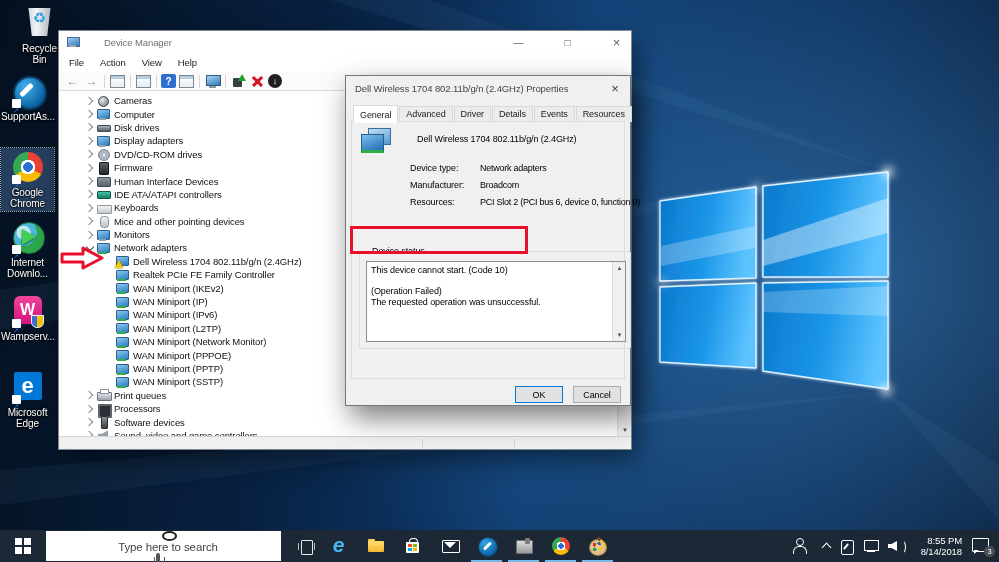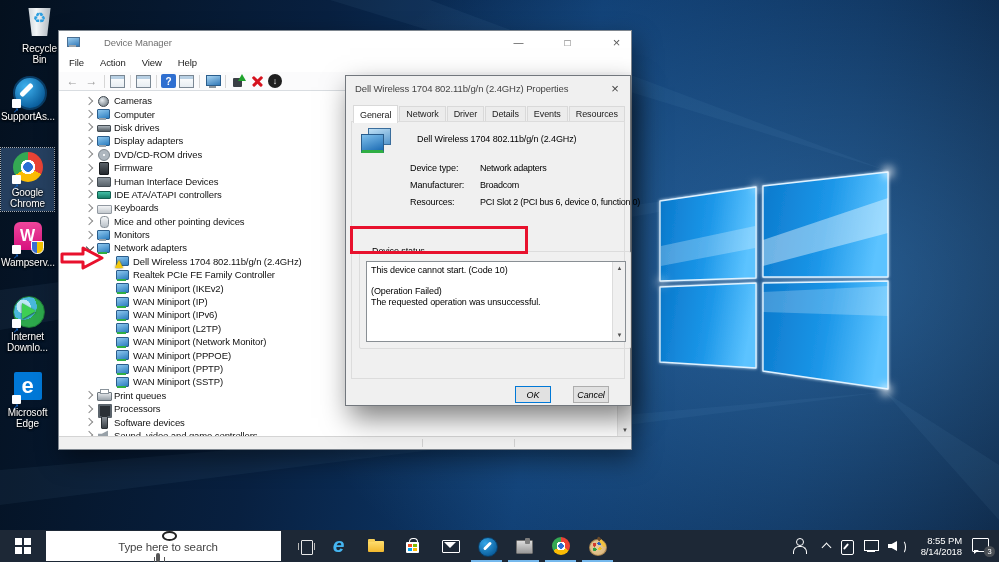--- a/index.html
+++ b/index.html
@@ -144,21 +144,21 @@
 .frow{margin-bottom:7px;white-space:nowrap;}
 .flabel{display:inline-block;width:70px;}
 .fvalue{letter-spacing:-0.25px;}
 .gbox{position:absolute;left:7px;top:129px;width:272px;height:98px;border:1px solid #dcdcdc;border-radius:2px;}
 .gbox-label{position:absolute;left:9px;top:-6px;background:#f0f0f0;padding:0 3px;font-size:9px;}
 .statusbox{position:absolute;left:6px;top:9px;width:260px;height:81px;background:#fff;border:1px solid #898f94;overflow:hidden;}
 .slines{position:absolute;left:4px;top:3px;right:16px;}
 .sline{min-height:10.5px;line-height:10.5px;white-space:nowrap;}
 .statusbox .vscroll{width:13px;background:#f0f0f0;border-left:1px solid #dcdcdc;}
 .statusbox .sb-arrow{width:13px;height:12px;}
-.dlg-btn{position:absolute;width:36px;height:17px;background:#e1e1e1;border:1px solid #adadad;font-size:9px;display:flex;align-items:center;justify-content:center;top:310px;color:#000;font-style:italic;}
+.dlg-btn{position:absolute;width:48px;height:17px;background:#e1e1e1;border:1px solid #adadad;font-size:9px;display:flex;align-items:center;justify-content:center;top:310px;color:#000;}
 .btn-ok{left:169px;border-color:#0078d7;}
 .btn-cancel{left:227px;}
 
 
 .ann-box{position:absolute;left:350px;top:226px;width:178px;height:28px;border:3px solid #e8112d;z-index:30;}
 .ann-arrow{position:absolute;left:58px;top:245px;z-index:30;}
 
 
 .taskbar{position:absolute;left:0;top:530px;width:999px;height:32px;background:#1d2836;z-index:40;display:flex;align-items:center;}
 .start{width:46px;height:100%;display:flex;align-items:center;justify-content:center;}
@@ -287,31 +287,31 @@
       </div>
 
       <div class="ditem" data-selected="true">
         <span class="dart" data-icon="chrome-icon">
           <b class="short"></b>
         </span>
         <span class="dlabel">Google Chrome</span>
       </div>
 
       <div class="ditem" data-selected="false">
+        <span class="dart" data-icon="internet-download-manager-icon">
+          <b class="short"></b>
+        </span>
+        <span class="dlabel">Internet Downlo...</span>
+      </div>
+
+      <div class="ditem" data-selected="false">
         <span class="dart" data-icon="wampserver-icon">
           <b class="short"></b>
         </span>
         <span class="dlabel">Wampserv...</span>
-      </div>
-
-      <div class="ditem" data-selected="false">
-        <span class="dart" data-icon="internet-download-manager-icon">
-          <b class="short"></b>
-        </span>
-        <span class="dlabel">Internet Downlo...</span>
       </div>
 
       <div class="ditem" data-selected="false">
         <span class="dart" data-icon="edge-icon">
           <b class="short"></b>
         </span>
         <span class="dlabel">Microsoft Edge</span>
       </div>
     </div>
 </div>
@@ -519,21 +519,21 @@
 
 <div class="dlg">
   <div class="dlg-title">
     <span class="dlg-title-text">Dell Wireless 1704 802.11b/g/n (2.4GHz) Properties</span>
     <span class="dlg-close">×</span>
   </div>
   <div class="tabs">
 
       <span class="tab" data-active="true"><span>General</span></span>
 
-      <span class="tab" data-active="false"><span>Network</span></span>
+      <span class="tab" data-active="false"><span>Advanced</span></span>
 
       <span class="tab" data-active="false"><span>Driver</span></span>
 
       <span class="tab" data-active="false"><span>Details</span></span>
 
       <span class="tab" data-active="false"><span>Events</span></span>
 
       <span class="tab" data-active="false"><span>Resources</span></span>
     </div>
   <div class="pane">

